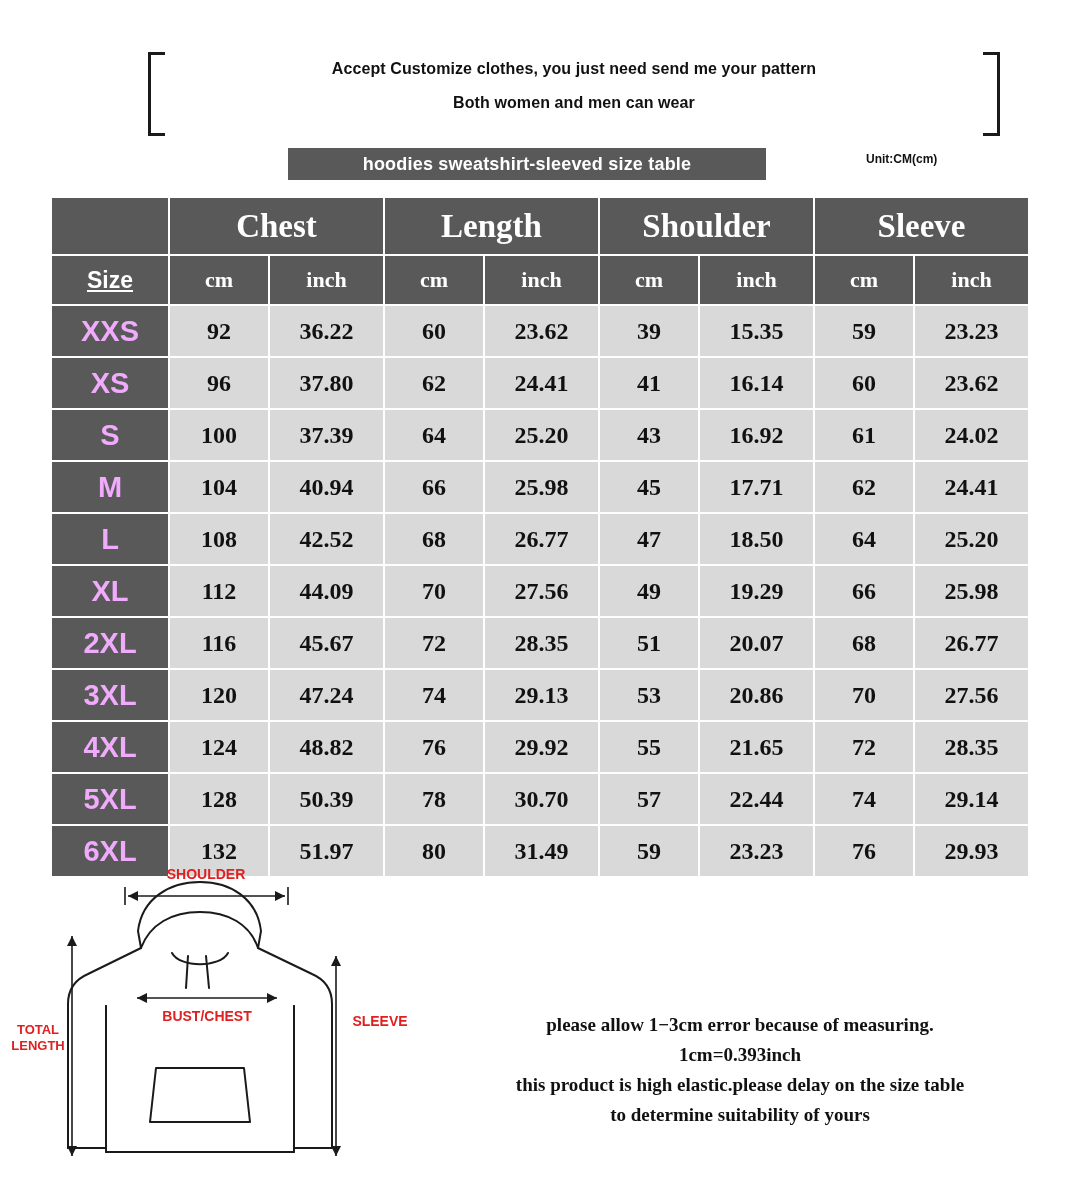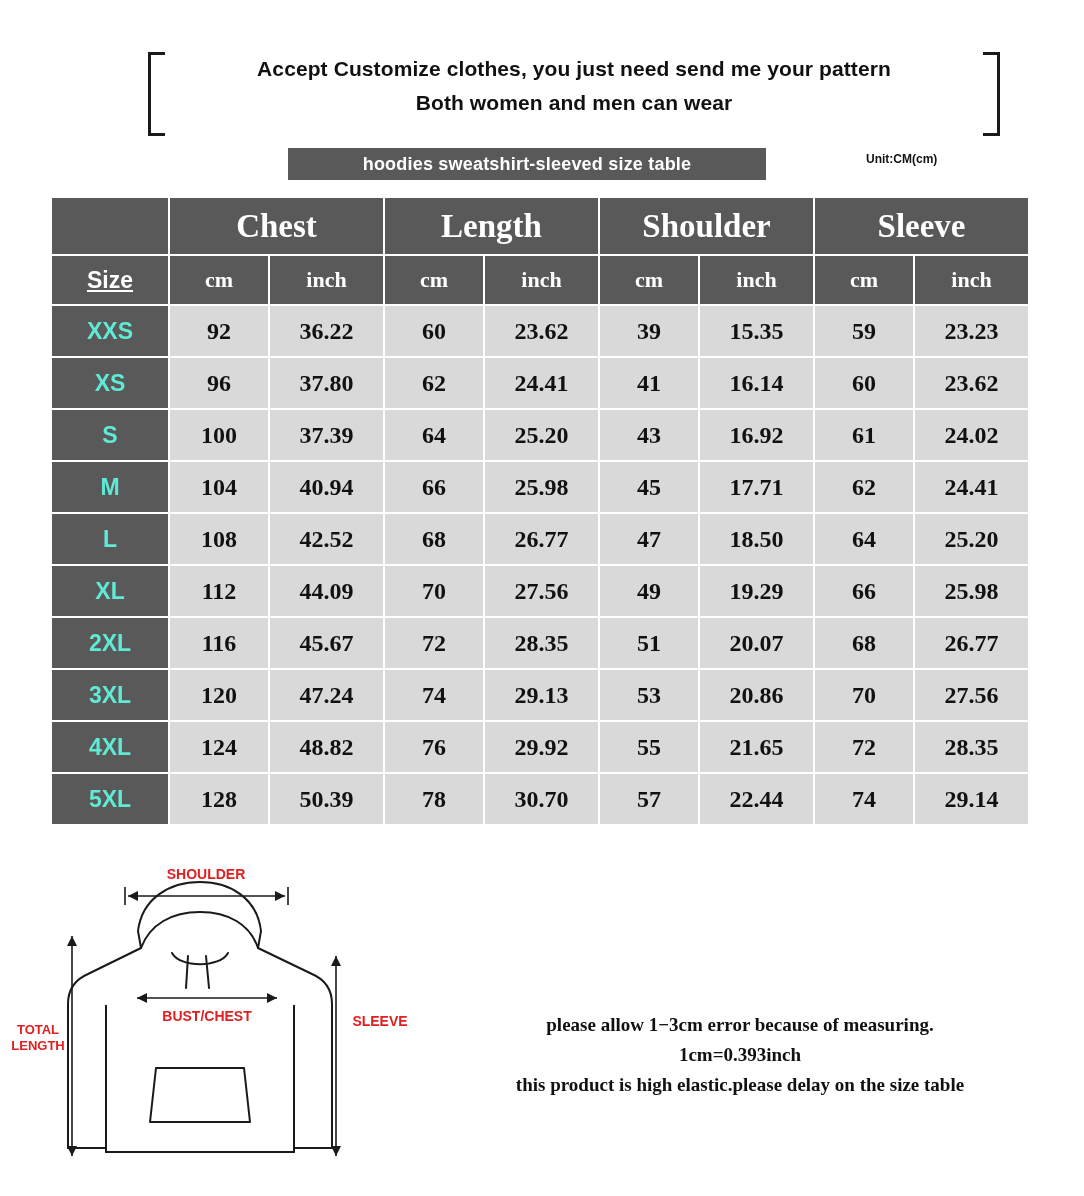--- a/index.html
+++ b/index.html
@@ -41,21 +41,21 @@
   }
   .header-bracket-left { left: 0; border-left: 3px solid #1a1a1a; }
   .header-bracket-right { right: 0; border-right: 3px solid #1a1a1a; }
 
   .header-text {
     position: absolute;
     left: 0;
     top: 0;
     width: 852px;
     text-align: center;
-    font-size: 21px;
+    font-size: 16px;
     font-weight: bold;
     line-height: 34px;
     letter-spacing: 0.1px;
     color: #111;
   }
   .header-line2 { display: block; }
 
   
   .title-bar {
     position: absolute;
@@ -124,22 +124,22 @@
   .size-head {
     background: #595959;
     color: #ffffff;
     font-size: 23px;
     font-weight: bold;
     height: 48px;
     text-decoration: underline;
   }
   .size-cell {
     background: #595959;
-    color: #5eead4;
-    font-size: 23px;
+    color: #f0abfc;
+    font-size: 29px;
     font-weight: bold;
     height: 50px;
     width: 118px;
   }
   .val-cell {
     background: #d9d9d9;
     color: #111;
     font-family: "Liberation Serif", serif;
     font-size: 24px;
     font-weight: bold;
@@ -329,20 +329,31 @@
           <td class="size-cell">5XL</td>
           <td class="val-cell">128</td>
           <td class="val-cell">50.39</td>
           <td class="val-cell">78</td>
           <td class="val-cell">30.70</td>
           <td class="val-cell">57</td>
           <td class="val-cell">22.44</td>
           <td class="val-cell">74</td>
           <td class="val-cell">29.14</td>
         </tr>
+        <tr>
+          <td class="size-cell">6XL</td>
+          <td class="val-cell">132</td>
+          <td class="val-cell">51.97</td>
+          <td class="val-cell">80</td>
+          <td class="val-cell">31.49</td>
+          <td class="val-cell">59</td>
+          <td class="val-cell">23.23</td>
+          <td class="val-cell">76</td>
+          <td class="val-cell">29.93</td>
+        </tr>
       </tbody>
     </table>
   </div>
 
   <div class="diagram">
     <svg width="420" height="330" viewBox="0 0 420 330" xmlns="http://www.w3.org/2000/svg">
       <g fill="none" stroke="#1a1a1a" stroke-width="2" stroke-linejoin="round" stroke-linecap="round">
 
         <path d="M128 75 C132 42 160 26 190 26 C220 26 247 42 251 75 L248 92 C240 68 218 56 190 56 C162 56 140 68 131 92 Z"></path>
 
@@ -388,15 +399,16 @@
       <text x="28" y="178" text-anchor="middle" font-family="Liberation Sans, sans-serif" font-size="13" font-weight="bold" fill="#e02020">TOTAL</text>
       <text x="28" y="194" text-anchor="middle" font-family="Liberation Sans, sans-serif" font-size="13" font-weight="bold" fill="#e02020">LENGTH</text>
       <text x="370" y="170" text-anchor="middle" font-family="Liberation Sans, sans-serif" font-size="14" font-weight="bold" fill="#e02020">SLEEVE</text>
     </svg>
   </div>
 
   <div class="note-block">
     <div>please allow 1−3cm error because of measuring.</div>
     <div>1cm=0.393inch</div>
     <div>this product is high elastic.please delay on the size table</div>
+    <div>to determine suitability of yours</div>
   </div>
 
 </div>
 
 </body></html>

